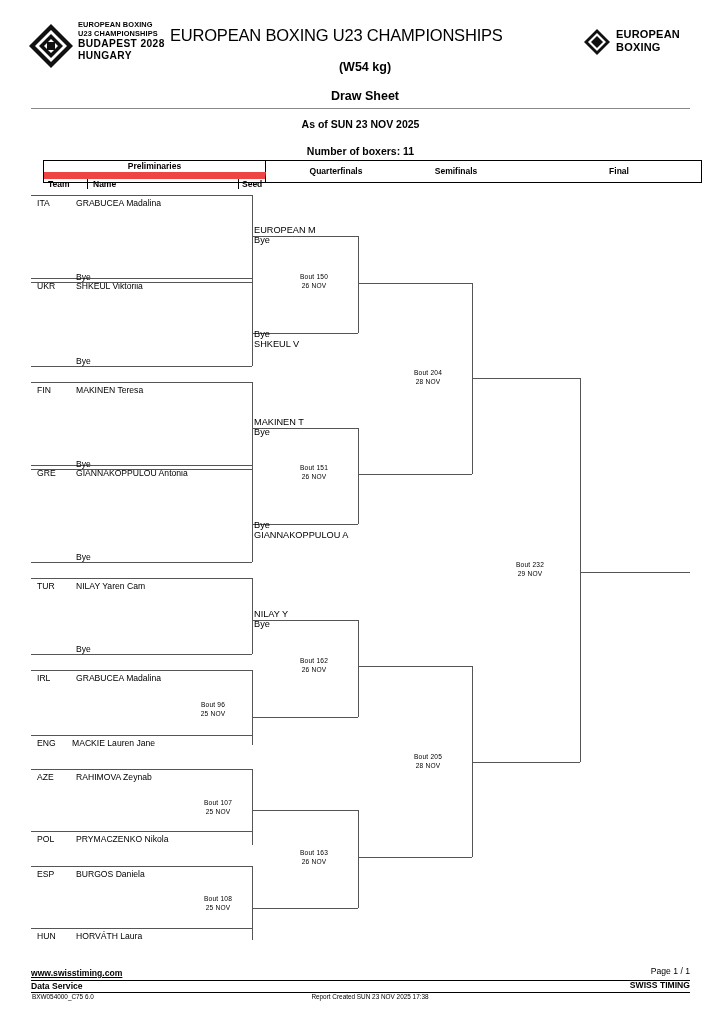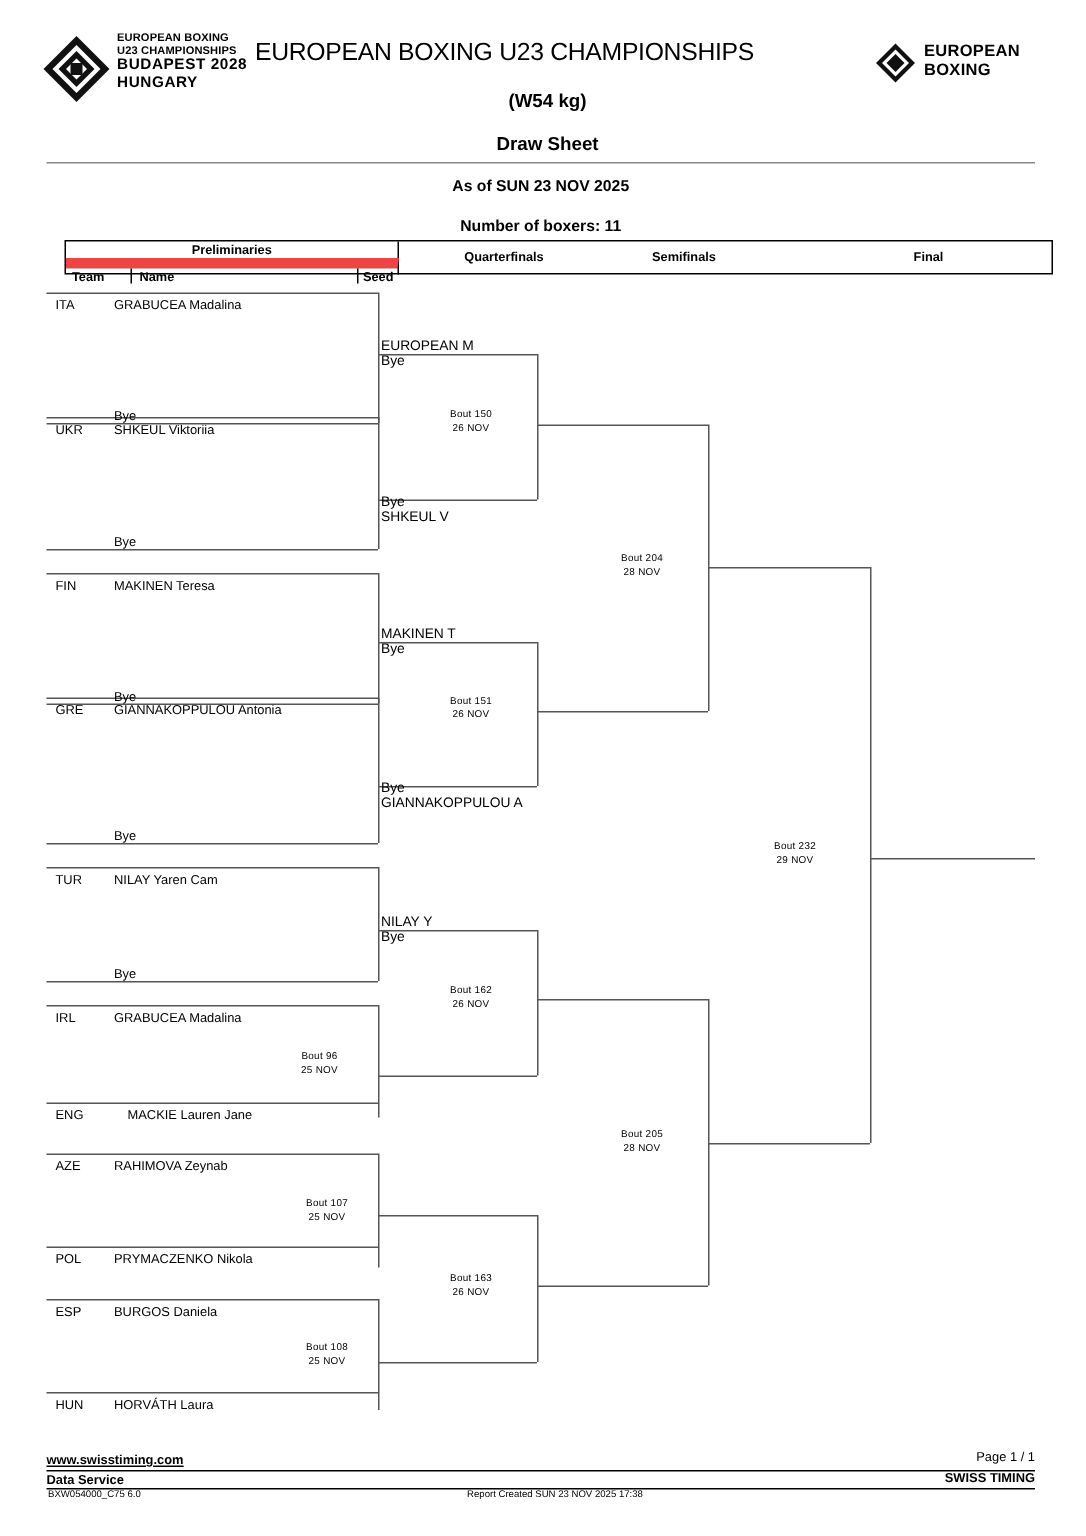--- a/index.html
+++ b/index.html
@@ -144,21 +144,21 @@
       <div class="ent-team" style="left: 37px; top: 468px;">GRE</div>
       <div class="ent-name" style="left: 76px; top: 468px;">GIANNAKOPPULOU Antonia</div>
       <div class="hl" style="left: 31px; top: 465px; width: 221px;"></div>
       <div class="ent-team" style="left: 37px; top: 581px;">TUR</div>
       <div class="ent-name" style="left: 76px; top: 581px;">NILAY Yaren Cam</div>
       <div class="hl" style="left: 31px; top: 578px; width: 221px;"></div>
       <div class="ent-team" style="left: 37px; top: 673px;">IRL</div>
       <div class="ent-name" style="left: 76px; top: 673px;">GRABUCEA Madalina</div>
       <div class="hl" style="left: 31px; top: 670px; width: 221px;"></div>
       <div class="ent-team" style="left: 37px; top: 738px;">ENG</div>
-      <div class="ent-name" style="left: 85px; top: 738px;">MACKIE Lauren Jane</div>
+      <div class="ent-name" style="left: 72px; top: 738px;">MACKIE Lauren Jane</div>
       <div class="hl" style="left: 31px; top: 735px; width: 221px;"></div>
       <div class="ent-team" style="left: 37px; top: 772px;">AZE</div>
       <div class="ent-name" style="left: 76px; top: 772px;">RAHIMOVA Zeynab</div>
       <div class="hl" style="left: 31px; top: 769px; width: 221px;"></div>
       <div class="ent-team" style="left: 37px; top: 834px;">POL</div>
       <div class="ent-name" style="left: 76px; top: 834px;">PRYMACZENKO Nikola</div>
       <div class="hl" style="left: 31px; top: 831px; width: 221px;"></div>
       <div class="ent-team" style="left: 37px; top: 869px;">ESP</div>
       <div class="ent-name" style="left: 76px; top: 869px;">BURGOS Daniela</div>
       <div class="hl" style="left: 31px; top: 866px; width: 221px;"></div>

